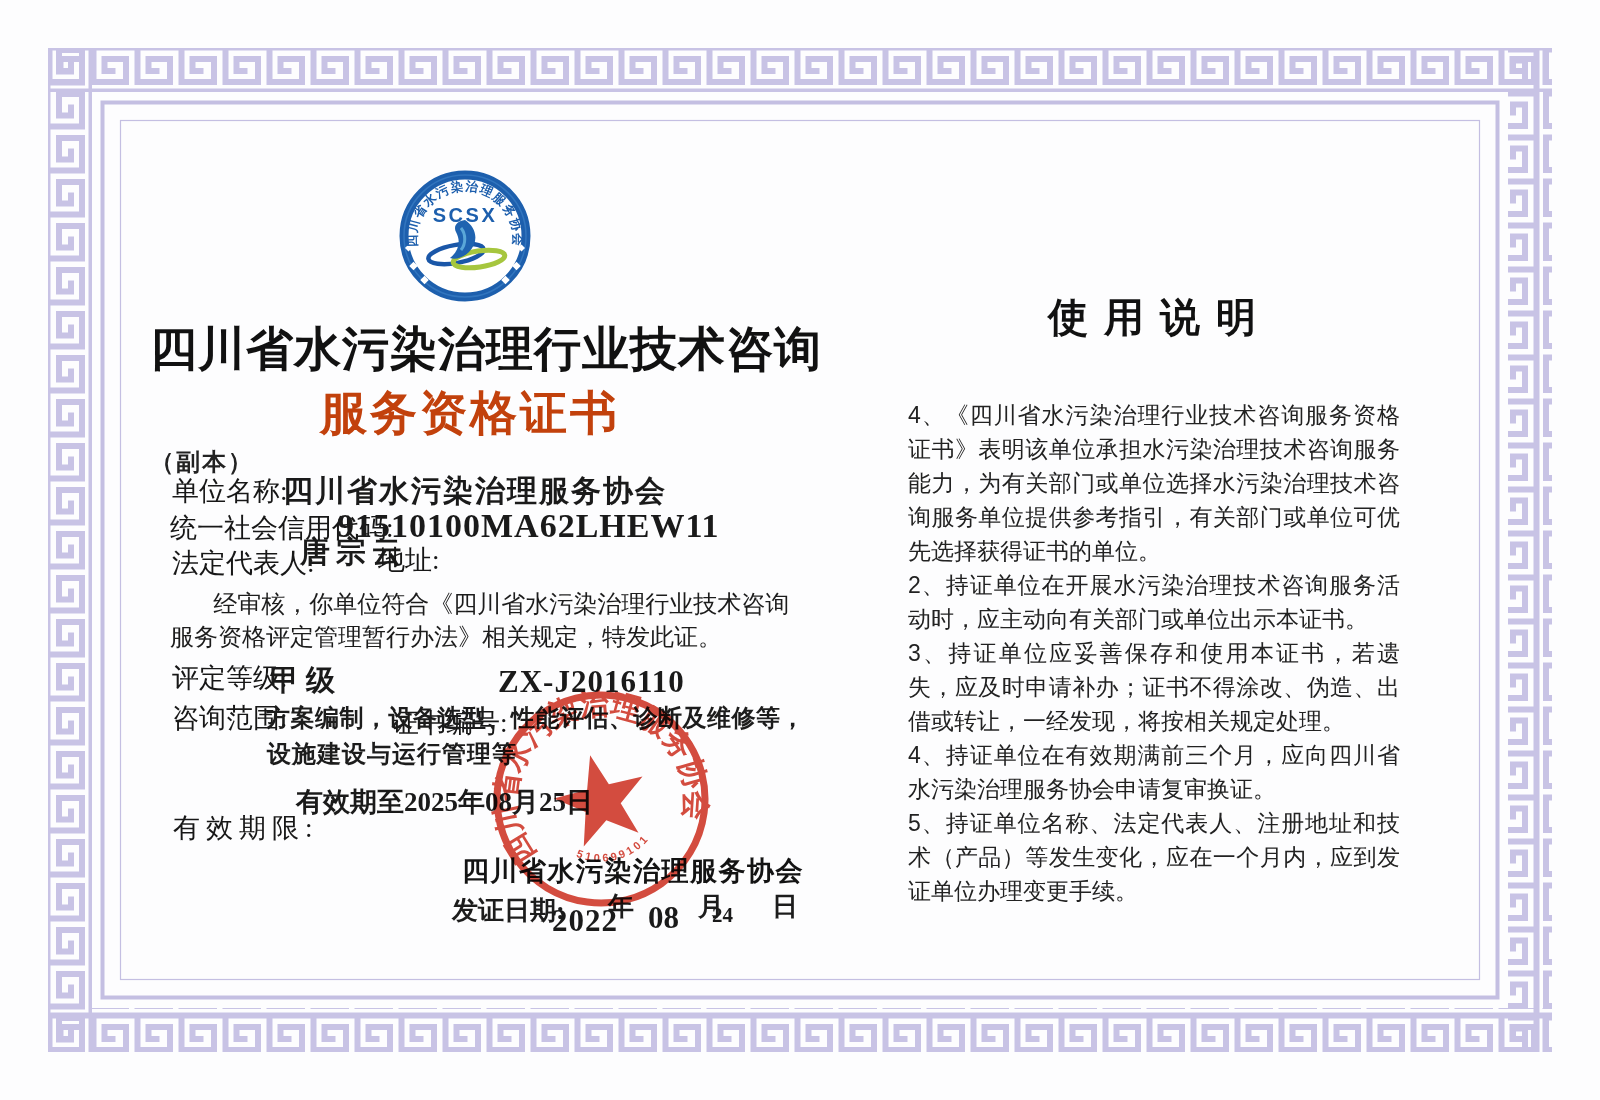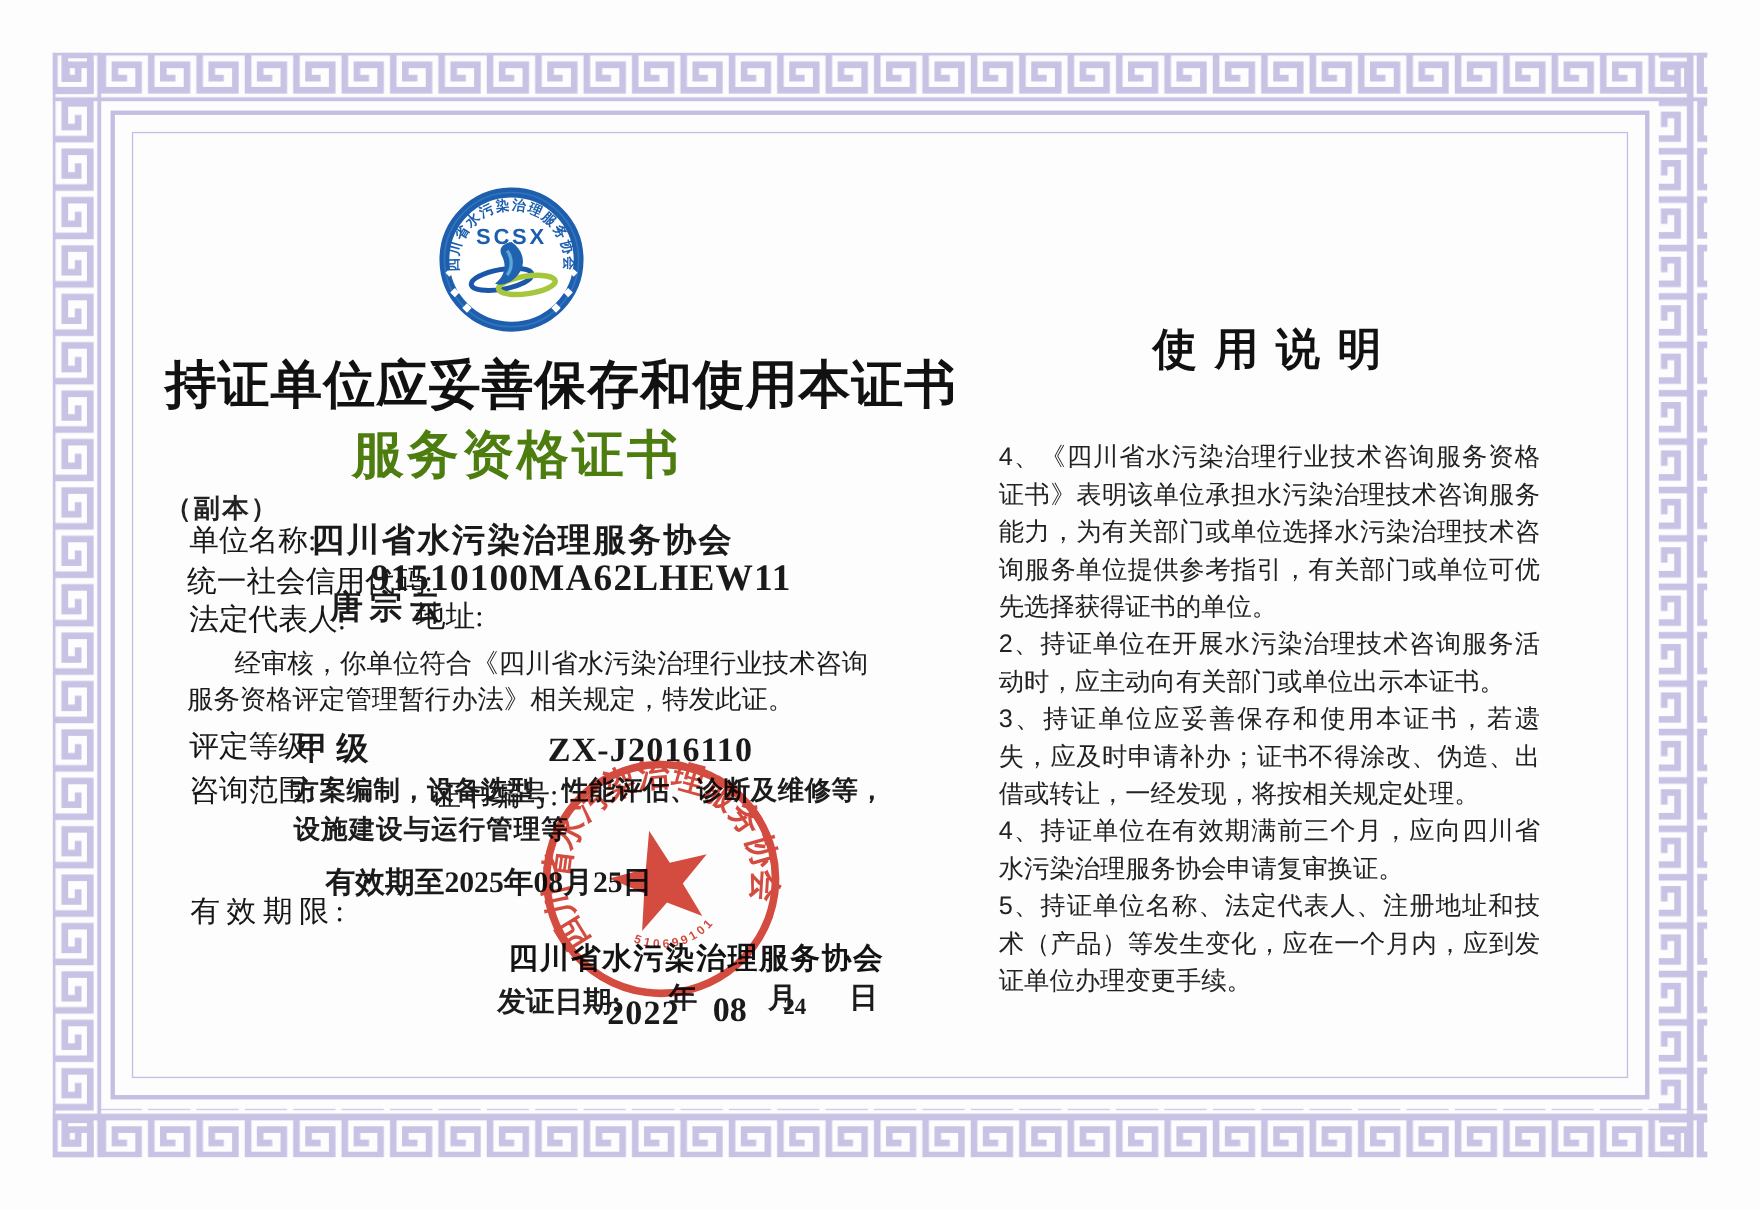--- a/index.html
+++ b/index.html
@@ -13,21 +13,21 @@
   svg.border-svg { position:absolute; left:0; top:0; }
   .serif { font-family:"Liberation Serif","DejaVu Serif",serif; }
 
   .abs { position:absolute; white-space:nowrap; }
 
   .logo-wrap { position:absolute; left:399px; top:170px; width:132px; height:132px; }
 
   .title1 { left:150px; top:318px; width:640px; text-align:center;
             font-size:47px; font-weight:900; letter-spacing:1px; color:#111; }
   .title2 { left:150px; top:382px; width:640px; text-align:center;
-            font-size:47px; font-weight:900; letter-spacing:3px; color:#4d7c0f;font-family:Liberation Mono, monospace; }
+            font-size:47px; font-weight:900; letter-spacing:3px; color:#c2410c;font-family:Liberation Mono, monospace; }
   .subtitle { left:150px; top:446px; width:640px; text-align:left;
             font-size:24px; font-weight:700; letter-spacing:2px; color:#222; }
 
   .flabel { font-size:27px; font-weight:400; color:#171717; }
   .fval-sans { font-family:"Liberation Sans","DejaVu Sans",sans-serif;
                font-weight:700; color:#1a1a1a; }
   .fval-serif { font-weight:700; color:#1a1a1a; }
 
   .row-unit-label   { left:172px; top:473px; }
   .row-unit-value   { left:283px; top:471px; font-size:30px; letter-spacing:2px; }
@@ -129,21 +129,21 @@
         <path d="M62 58 C67 64 67 74 62 80" fill="none" stroke="#5aa7d8" stroke-width="3"></path>
       </g>
 
       <path id="logoBottomArc" d="M24 94 A54 54 0 0 0 108 94" fill="none"></path>
       <text font-family="Liberation Sans, DejaVu Sans, sans-serif" font-size="15" font-weight="800" fill="#ffffff" letter-spacing="7">
         <textPath href="#logoBottomArc" startOffset="50%" text-anchor="middle">2016</textPath>
       </text>
     </svg>
   </div>
 
-  <div class="abs title1 serif">持证单位应妥善保存和使用本证书</div>
+  <div class="abs title1 serif">四川省水污染治理行业技术咨询</div>
   <div class="abs title2 serif">服务资格证书</div>
   <div class="abs subtitle serif">（副本）</div>
 
   <span class="abs flabel row-unit-label">单位名称:</span>
   <span class="abs fval-sans row-unit-value">四川省水污染治理服务协会</span>
 
   <span class="abs flabel row-code-label">统一社会信用代码:</span>
   <span class="abs fval-serif row-code-value">91510100MA62LHEW11</span>
 
   <span class="abs flabel row-rep-label">法定代表人:</span>

